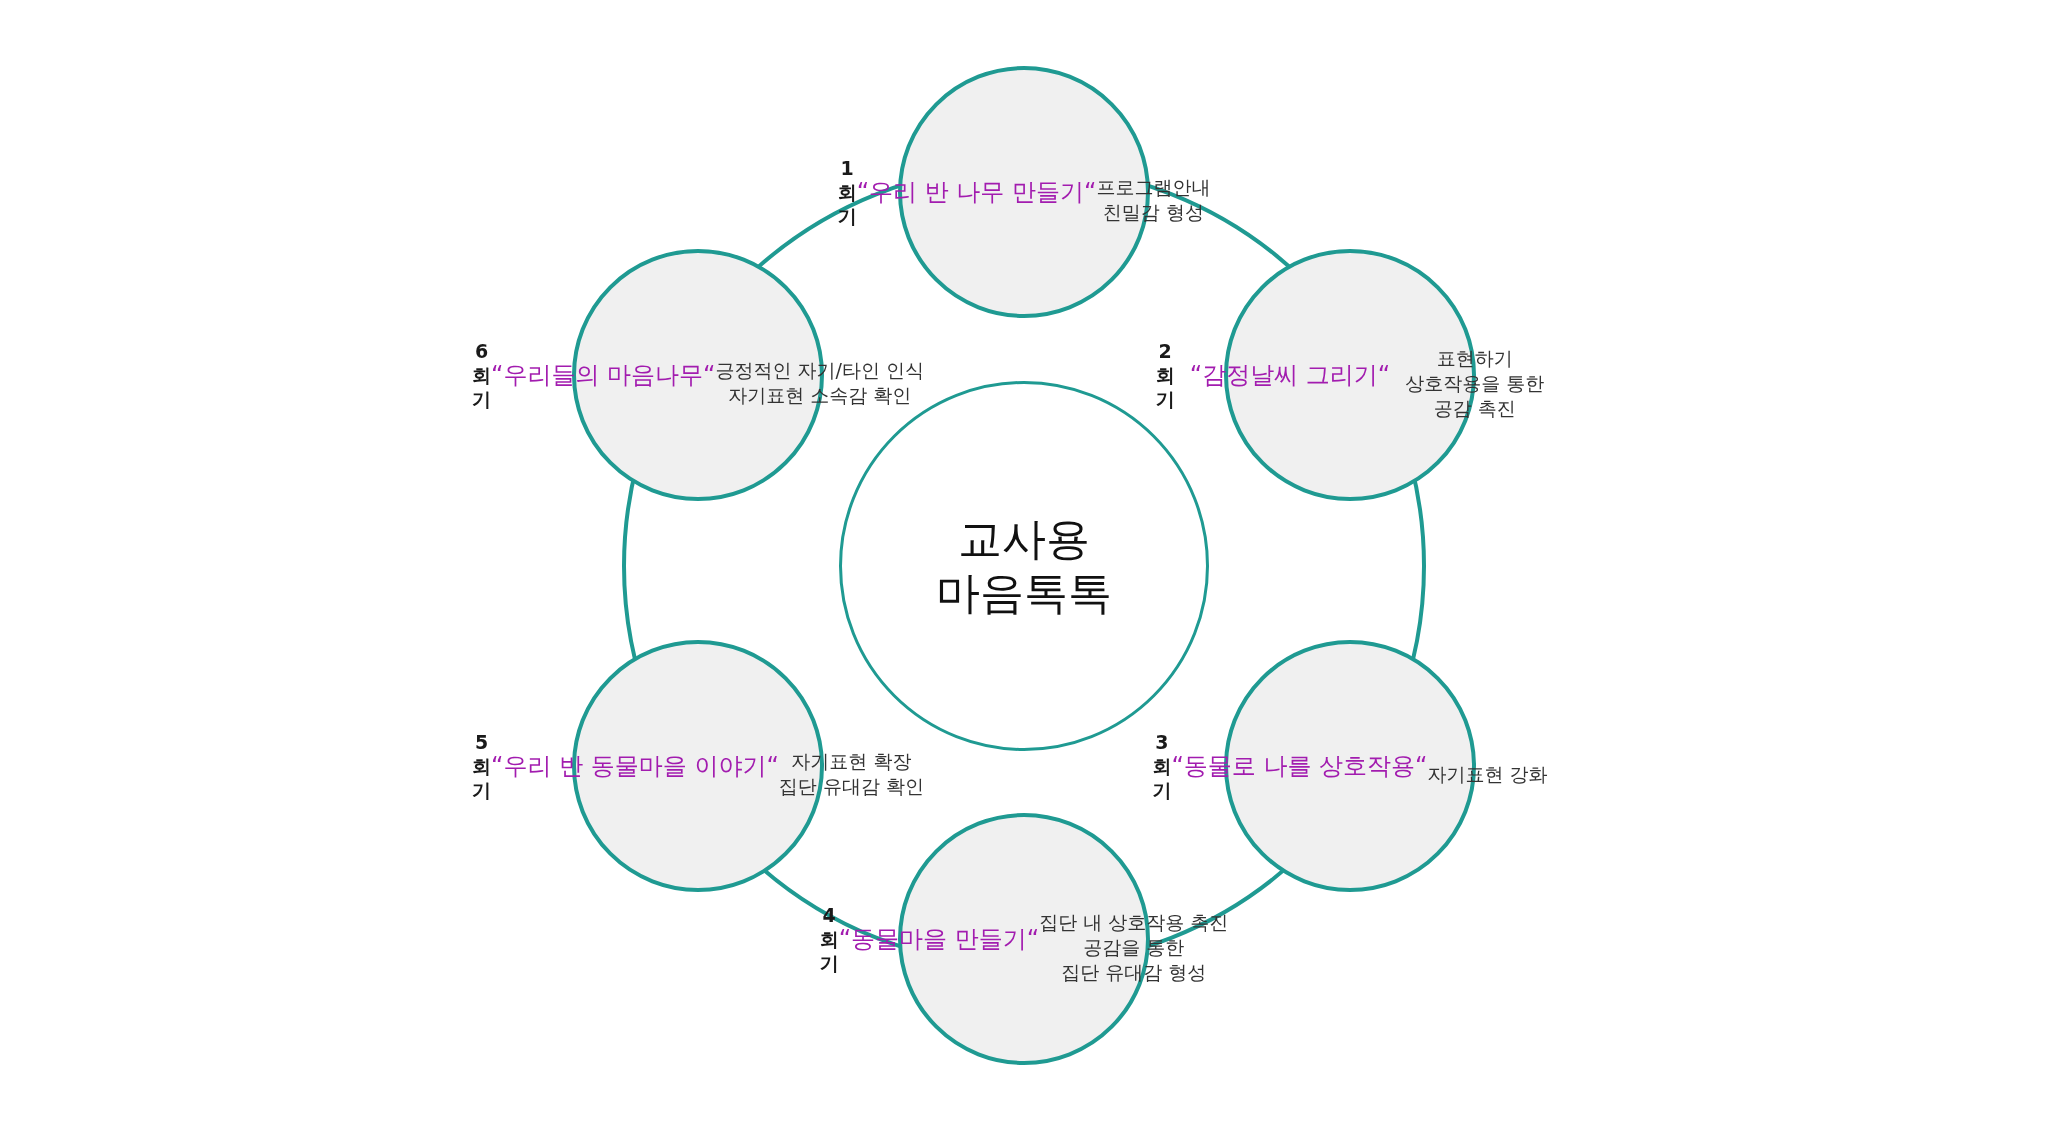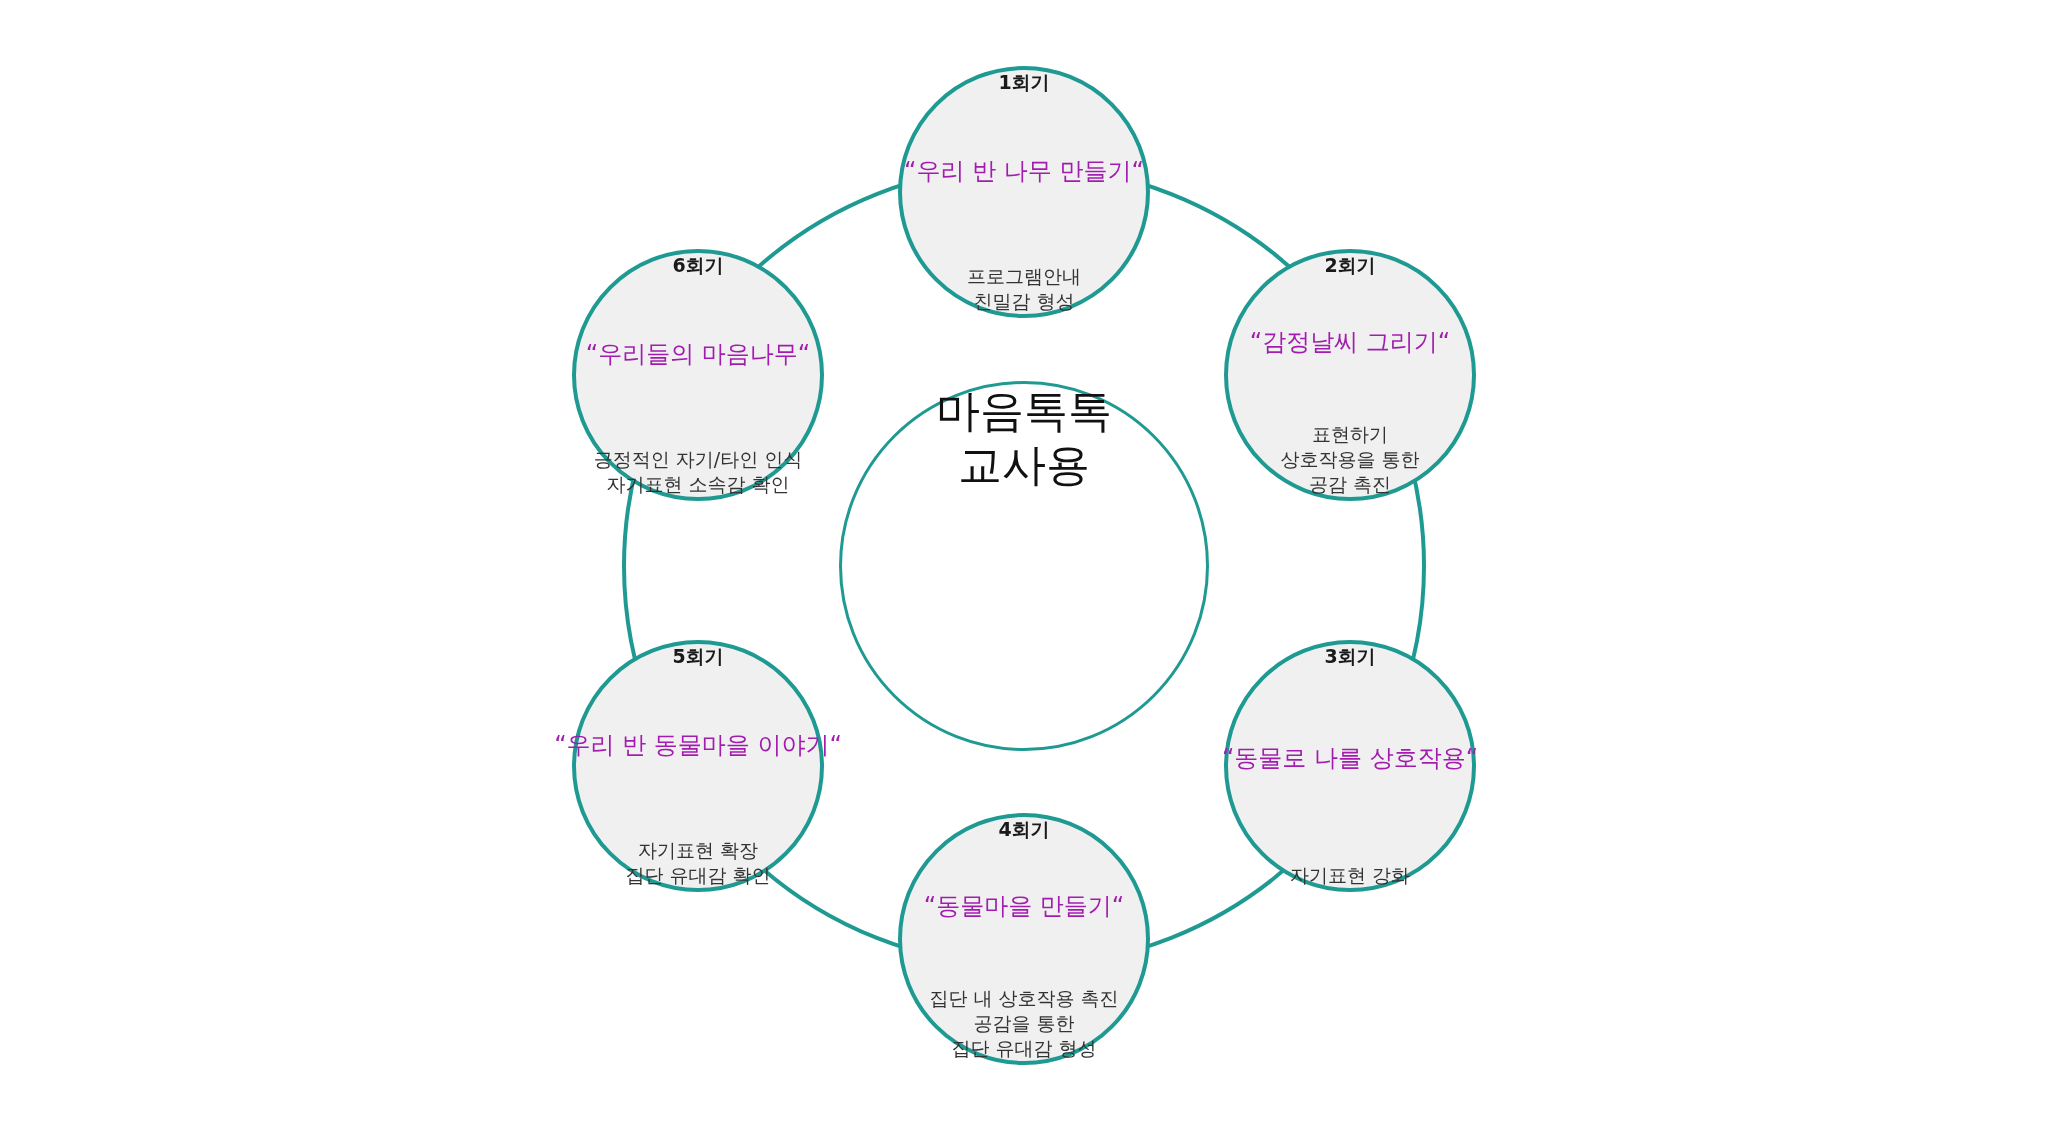--- a/index.html
+++ b/index.html
@@ -2,21 +2,21 @@
 <html><head>
   <meta charset="utf-8">
   <style>
     html, body { margin: 0; padding: 0; background: #ffffff; }
     body { width: 2048px; height: 1128px; position: relative; overflow: hidden;
            font-family: "DejaVu Sans", "Liberation Sans", sans-serif; }
     .stage { position: absolute; left: 0; top: 0; width: 2048px; height: 1128px; }
     svg.ring { position: absolute; left: 0; top: 0; }
     .node { position: absolute; border-radius: 50%; box-sizing: border-box;
             border: 4px solid #1f9a92; background: #f0f0f0;
-            display: flex; flex-direction: column; align-items: center; justify-content: space-between;
+            display: flex; flex-direction: row; align-items: center; justify-content: center;
             text-align: center; color: #262626; }
     .node.small { width: 252px; height: 252px; }
     .node .session { font-weight: bold; font-size: 19px; line-height: 24px; color: #1a1a1a; }
     .node .title { font-weight: normal; font-size: 24px; line-height: 24px; color: #a21caf; white-space: nowrap; }
     .node .desc { margin-top: 16px; font-size: 19px; line-height: 25px; color: #333333; }
     .node .desc span { display: block; white-space: nowrap; }
     .center { width: 370px; height: 370px; background: #ffffff; border: 3px solid #1f9a92; }
     .center .ctitle { font-size: 44px; line-height: 54px; color: #111111; }
     .center .ctitle span { display: block; }
   </style>
@@ -24,35 +24,35 @@
 <body>
 
 <div class="stage">
 
   <svg class="ring" width="2048" height="1128">
     <circle cx="1024" cy="566" r="400" fill="none" stroke="#1f9a92" stroke-width="4"></circle>
   </svg>
 
   <div class="node center" style="left:839px; top:381px;">
     <div class="ctitle">
+      <span>교사용</span>
       <span>마음톡톡</span>
-      <span>교사용</span>
     </div>
   </div>
 
   <div class="node small" style="left:898px; top:66px;">
     <div class="session">1회기</div>
     <div class="title">“우리 반 나무 만들기“</div>
     <div class="desc">
       <span>프로그램안내</span>
       <span>친밀감 형성</span>
     </div>
   </div>
 
-  <div class="node small" style="left:1224px; top:249px;">
+  <div class="node small" style="left:1224px; top:249px;gap:15px;">
     <div class="session">2회기</div>
     <div class="title">“감정날씨 그리기“</div>
     <div class="desc">
       <span>표현하기</span>
       <span>상호작용을 통한</span>
       <span>공감 촉진</span>
     </div>
   </div>
 
   <div class="node small" style="left:1224px; top:640px;">

